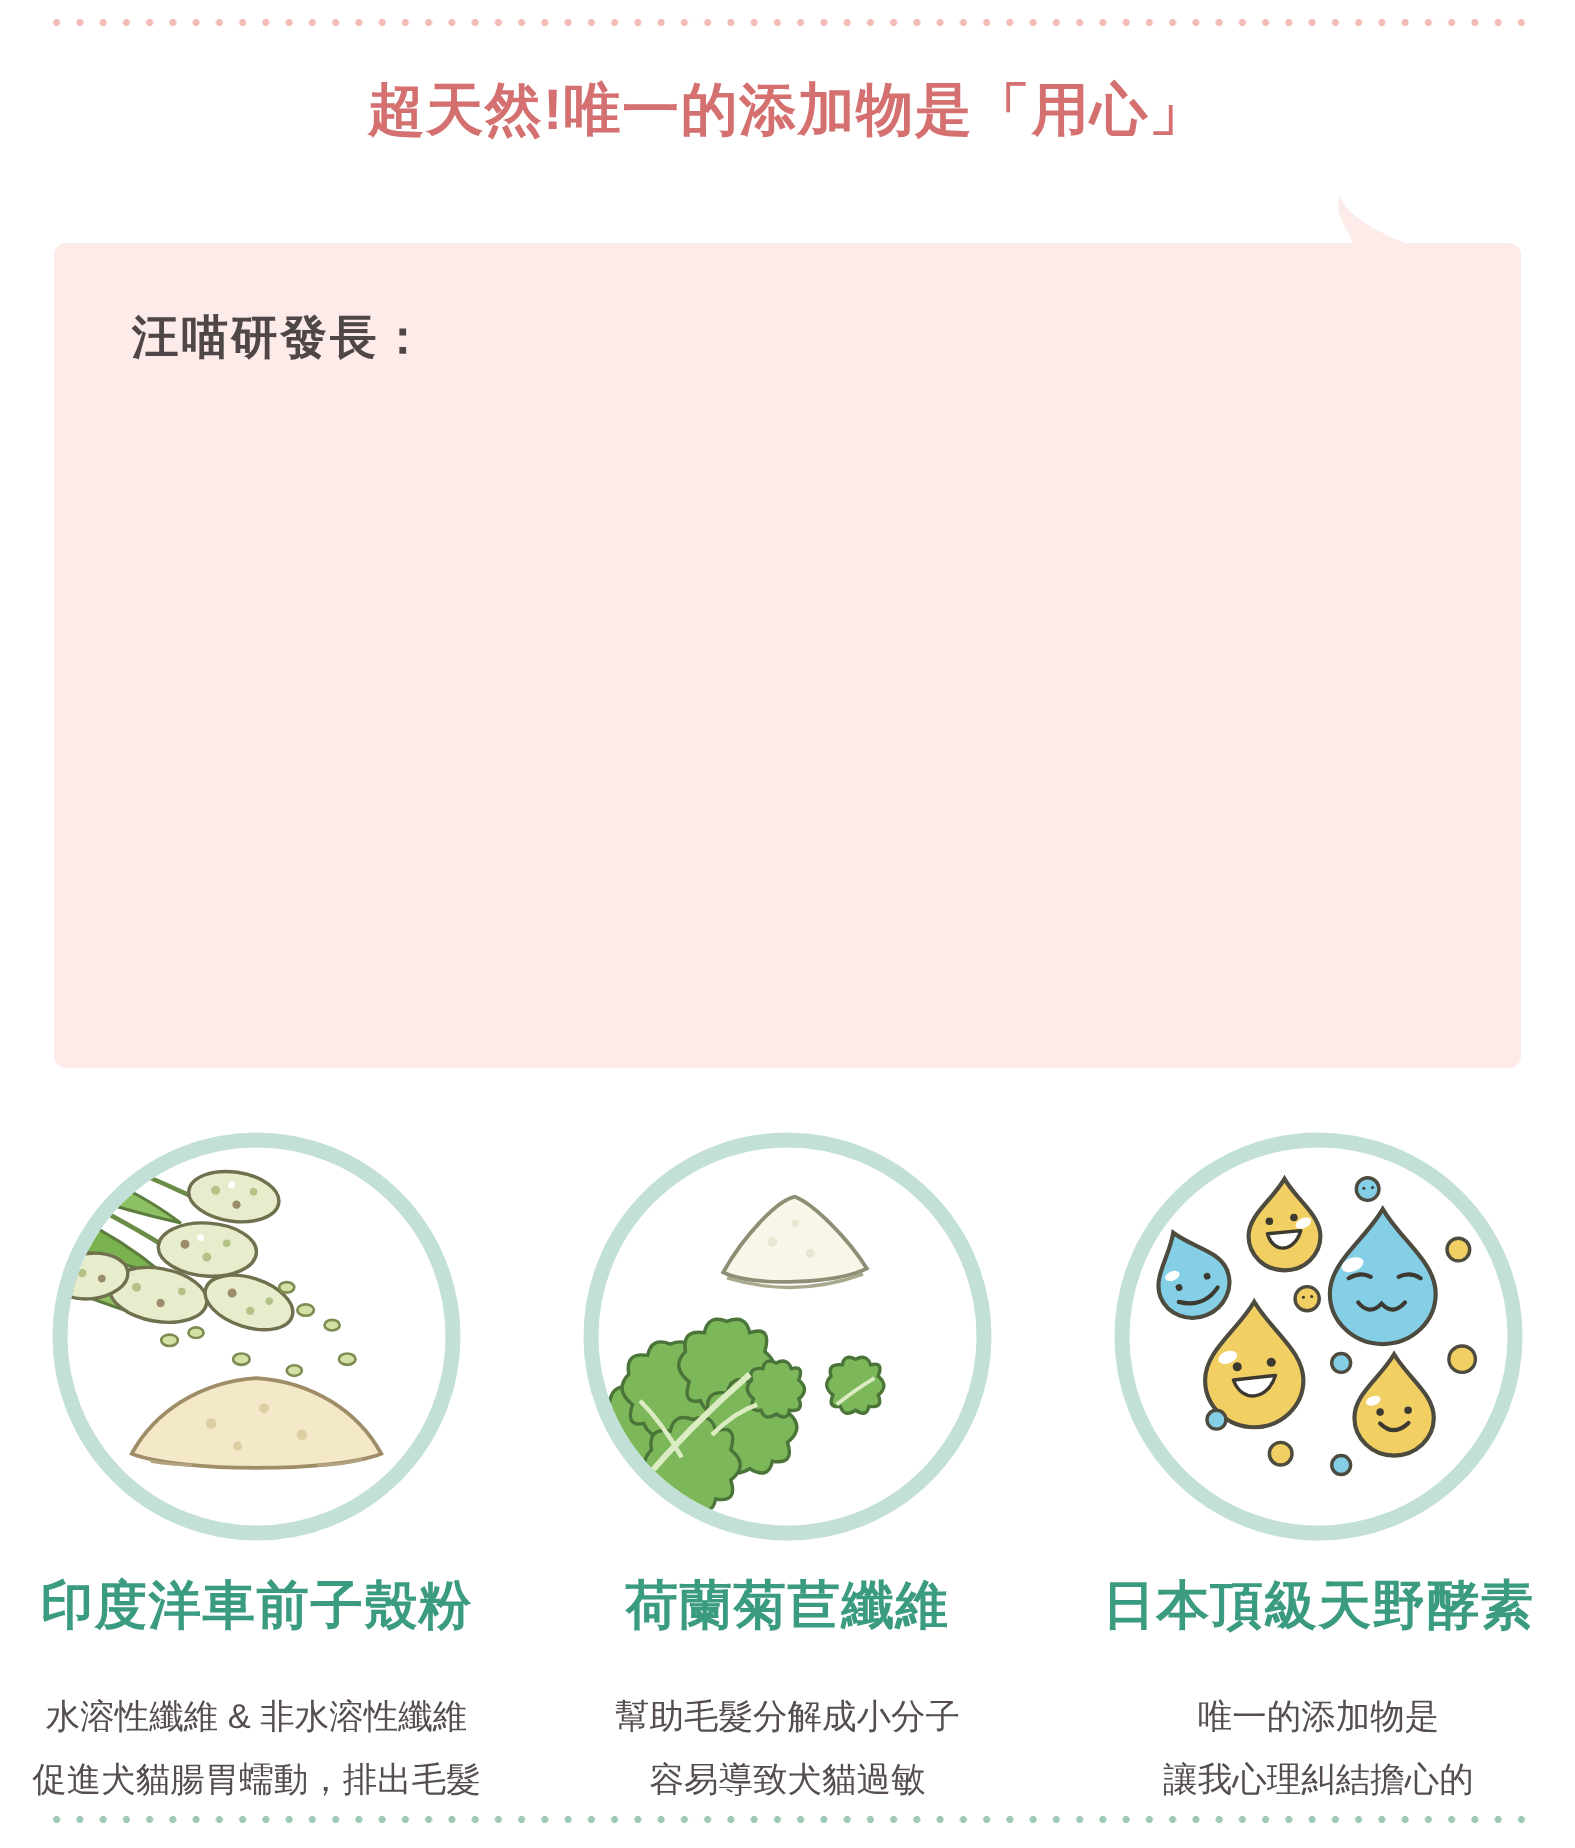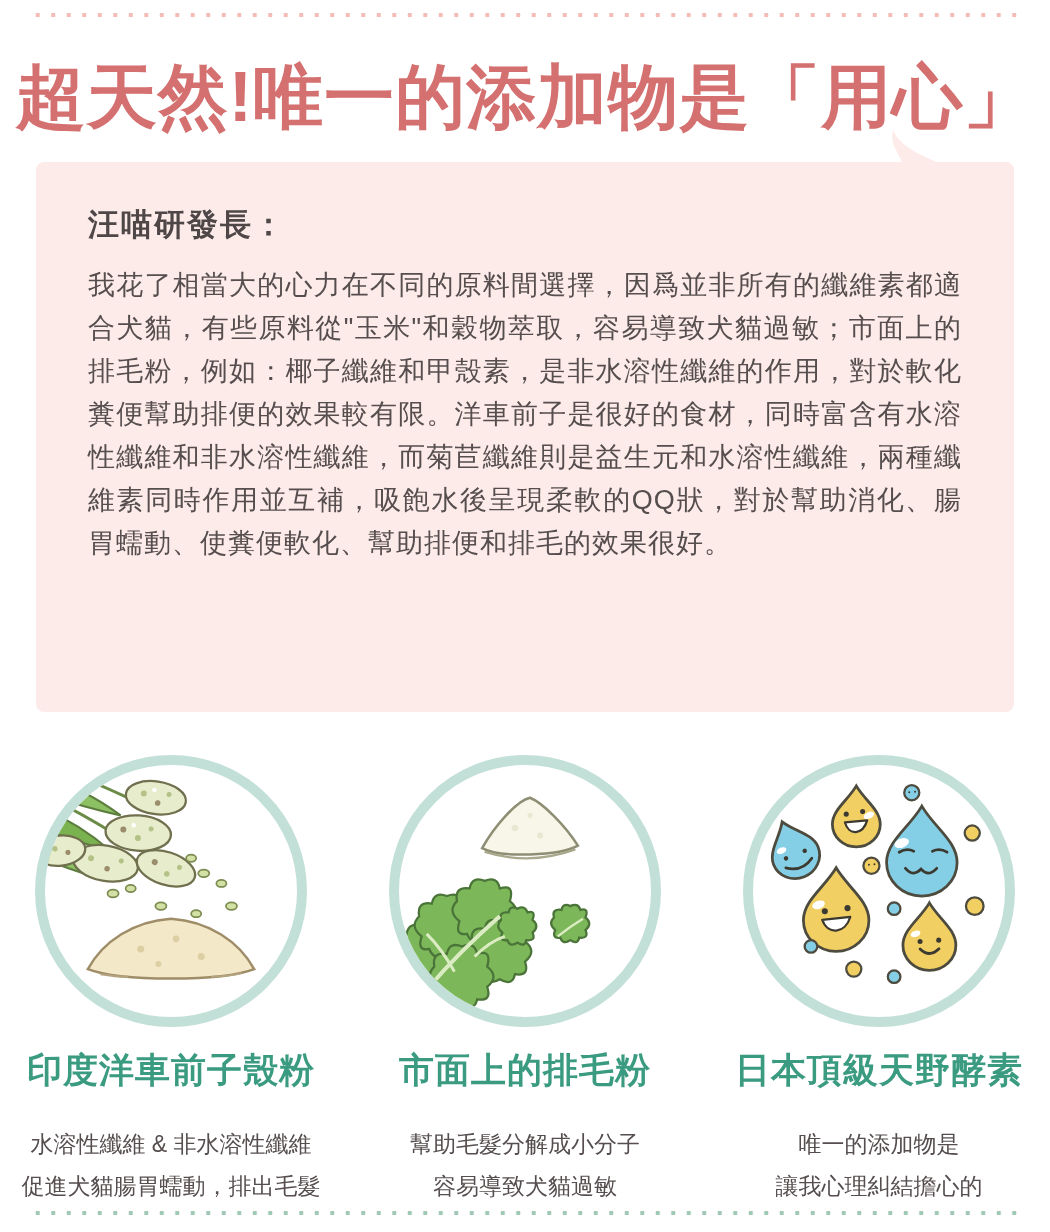--- a/index.html
+++ b/index.html
@@ -5,21 +5,21 @@
   html,body{margin:0;padding:0;}
   body{
     width:1050px;height:1232px;position:relative;background:#ffffff;
     font-family:"Liberation Sans","DejaVu Sans",sans-serif;overflow:hidden;
   }
   .dots{position:absolute;left:30px;width:990px;height:6px;background-repeat:repeat-x;background-size:15.5px 6px;}
   .dots-top{top:12px;background-image:radial-gradient(circle,#f4bcb6 2.2px,rgba(0,0,0,0) 2.5px);}
   .dots-bottom{top:1210px;background-image:radial-gradient(circle,#9fc9b4 2.2px,rgba(0,0,0,0) 2.5px);}
   .page-title{
     position:absolute;top:48px;left:0;width:100%;text-align:center;
-    font-size:70px;font-weight:700;color:#d57070;letter-spacing:1px;line-height:1.4;
+    font-size:38px;font-weight:700;color:#d57070;letter-spacing:1px;line-height:1.4;
   }
   .bubble{
     position:absolute;top:162px;left:36px;width:978px;height:550px;
     background:#fcebe9;border-radius:8px;box-sizing:border-box;
     padding:42px 52px 0 52px;
   }
   .bubble-tail{position:absolute;left:855px;top:126px;width:95px;height:40px;}
   .bubble-heading{font-size:31px;font-weight:700;color:#4f4747;margin:0 0 18px 0;letter-spacing:2px;}
   .bubble p{
     font-size:27px;line-height:43px;color:#564e4e;margin:0 0 24px 0;
@@ -44,21 +44,20 @@
 <div class="dots dots-top"></div>
 
 <div class="page-title">超天然!唯一的添加物是「用心」</div>
 
 <svg class="bubble-tail" viewBox="0 0 95 40">
   <path d="M48,40 C45,26 34,20 38,4 C44,20 68,31 92,40 Z" fill="#fcebe9"></path>
 </svg>
 
 <div class="bubble">
   <div class="bubble-heading">汪喵研發長：</div>
-  <p>我花了相當大的心力在不同的原料間選擇，因爲並非所有的纖維素都適合犬貓，有些原料從"玉米"和穀物萃取，容易導致犬貓過敏；市面上的排毛粉，例如：椰子纖維和甲殼素，是非水溶性纖維的作用，對於軟化糞便幫助排便的效果較有限。洋車前子是很好的食材，同時富含有水溶性纖維和非水溶性纖維，而菊苣纖維則是益生元和水溶性纖維，兩種纖維素同時作用並互補，吸飽水後呈現柔軟的QQ狀，對於幫助消化、腸胃蠕動、使糞便軟化、幫助排便和排毛的效果很好。</p>
 </div>
 
 <div class="ingredients">
 
   <div class="card">
     <div class="circle">
       <svg viewBox="0 0 100 100">
 
         <path d="M-4,4 Q14,8 30,20 Q12,16 -4,10 Z" fill="#8cc062" stroke="#5d7d3f" stroke-width="0.8"></path>
         <path d="M-4,16 Q12,22 26,34 Q10,30 -4,24 Z" fill="#7ab24f" stroke="#5d7d3f" stroke-width="0.8"></path>
@@ -150,21 +149,21 @@
         <path d="M12,88 Q24,74 40,60" fill="none" stroke="#dcecc2" stroke-width="1.6"></path>
         <path d="M22,82 Q17,73 11,67" fill="none" stroke="#dcecc2" stroke-width="1.2"></path>
         <path d="M30,76 Q36,70 42,68" fill="none" stroke="#dcecc2" stroke-width="1.2"></path>
 
         <g fill="#7cb75a" stroke="#4a7438" stroke-width="0.9">
           <use href="#kale-small" x="68" y="63"></use>
         </g>
         <path d="M63,68 Q68,64 73,61" fill="none" stroke="#dcecc2" stroke-width="1"></path>
       </svg>
     </div>
-    <h3 class="ing-name">市面上的排毛粉</h3>
+    <h3 class="ing-name">荷蘭菊苣纖維</h3>
     <div class="ing-desc">
       <div>幫助毛髮分解成小分子</div>
       <div>容易導致犬貓過敏</div>
     </div>
   </div>
 
   <div class="card">
     <div class="circle">
       <svg viewBox="0 0 100 100">
 

